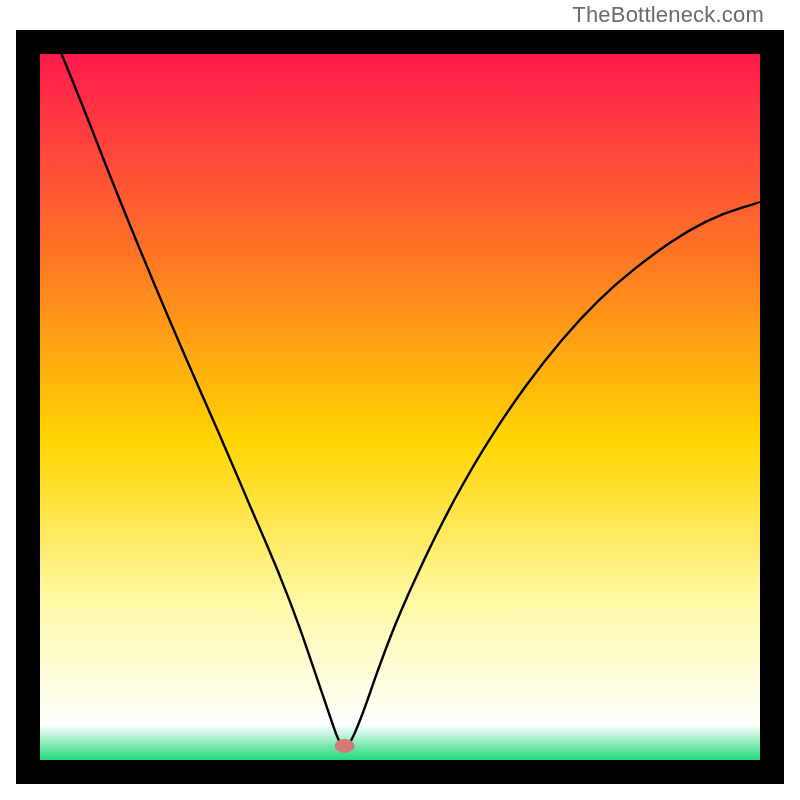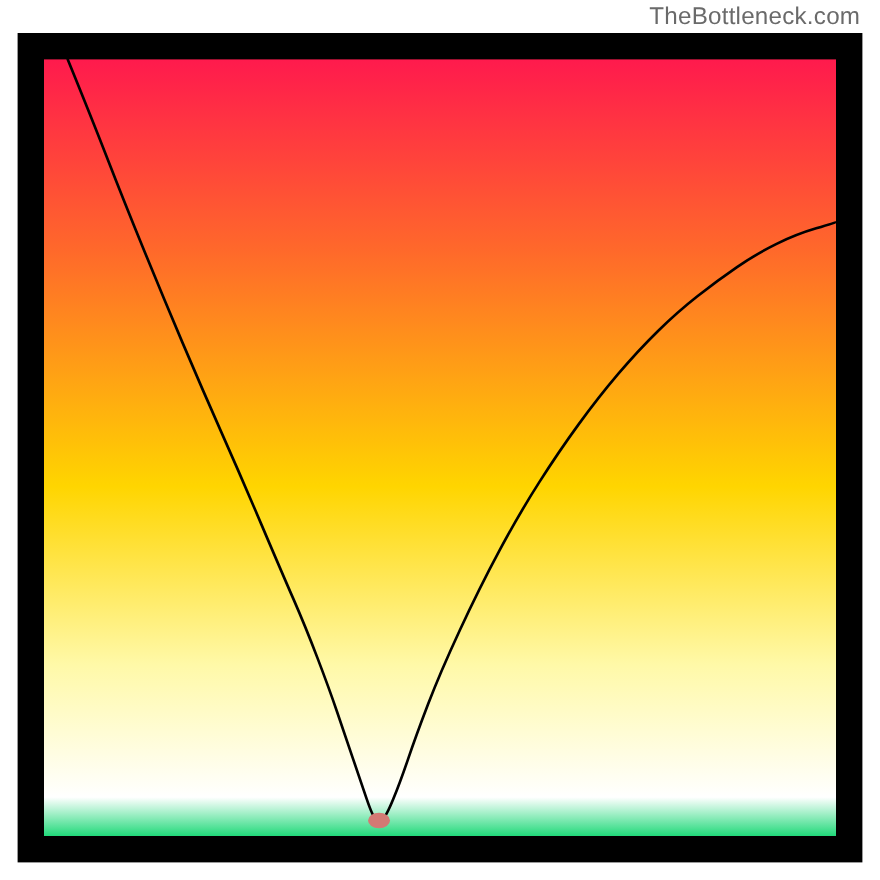--- a/index.html
+++ b/index.html
@@ -12,21 +12,21 @@
     font-family: Arial, Helvetica, sans-serif;
   }
   .container {
     position: relative;
     width: 800px;
     height: 800px;
   }
   .watermark {
     position: absolute;
     top: 2px;
-    right: 18px;
+    right: 36px;
     font-size: 22px;
     color: #6a6a6a;
     font-weight: 500;
     letter-spacing: 0.2px;
     z-index: 10;
     user-select: none;
   }
   svg {
     display: block;
   }

